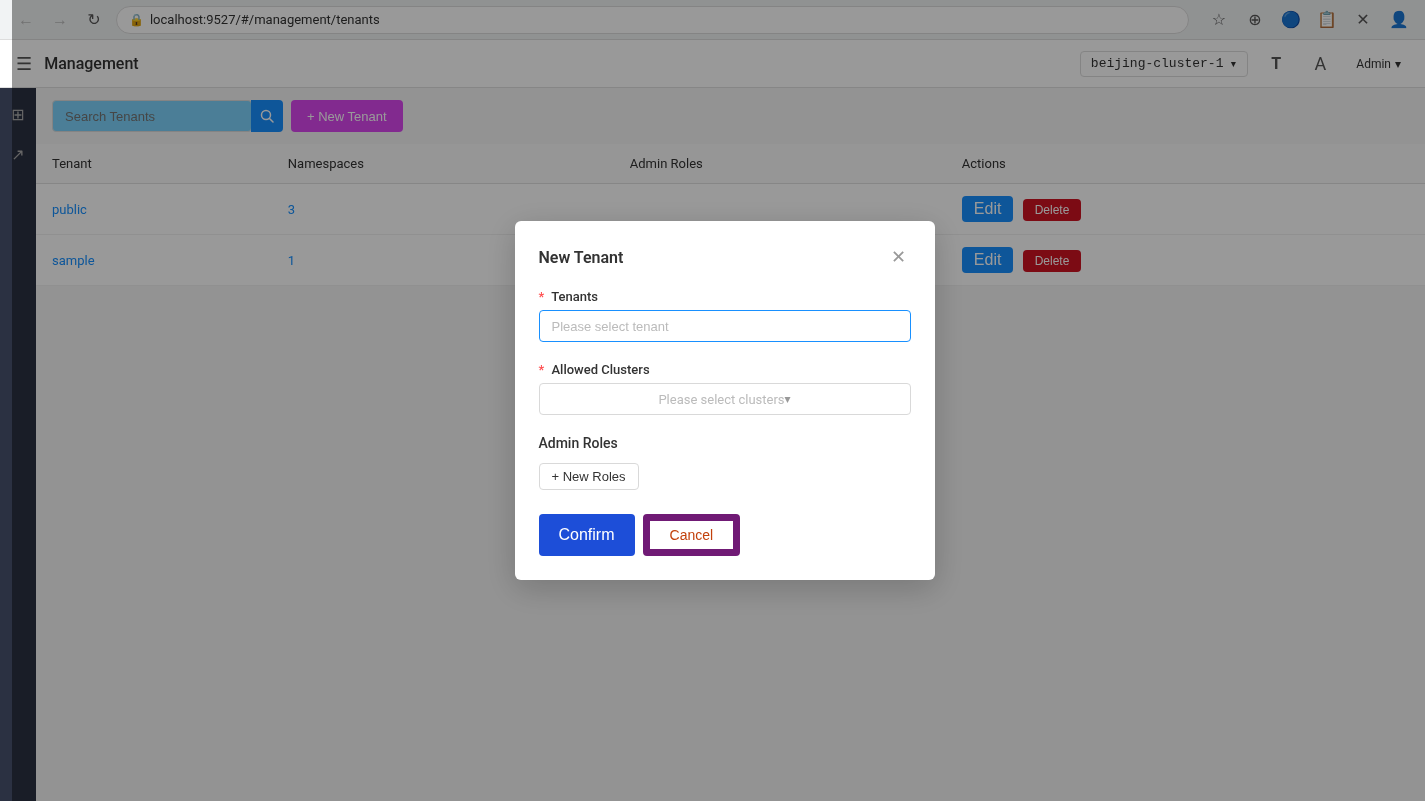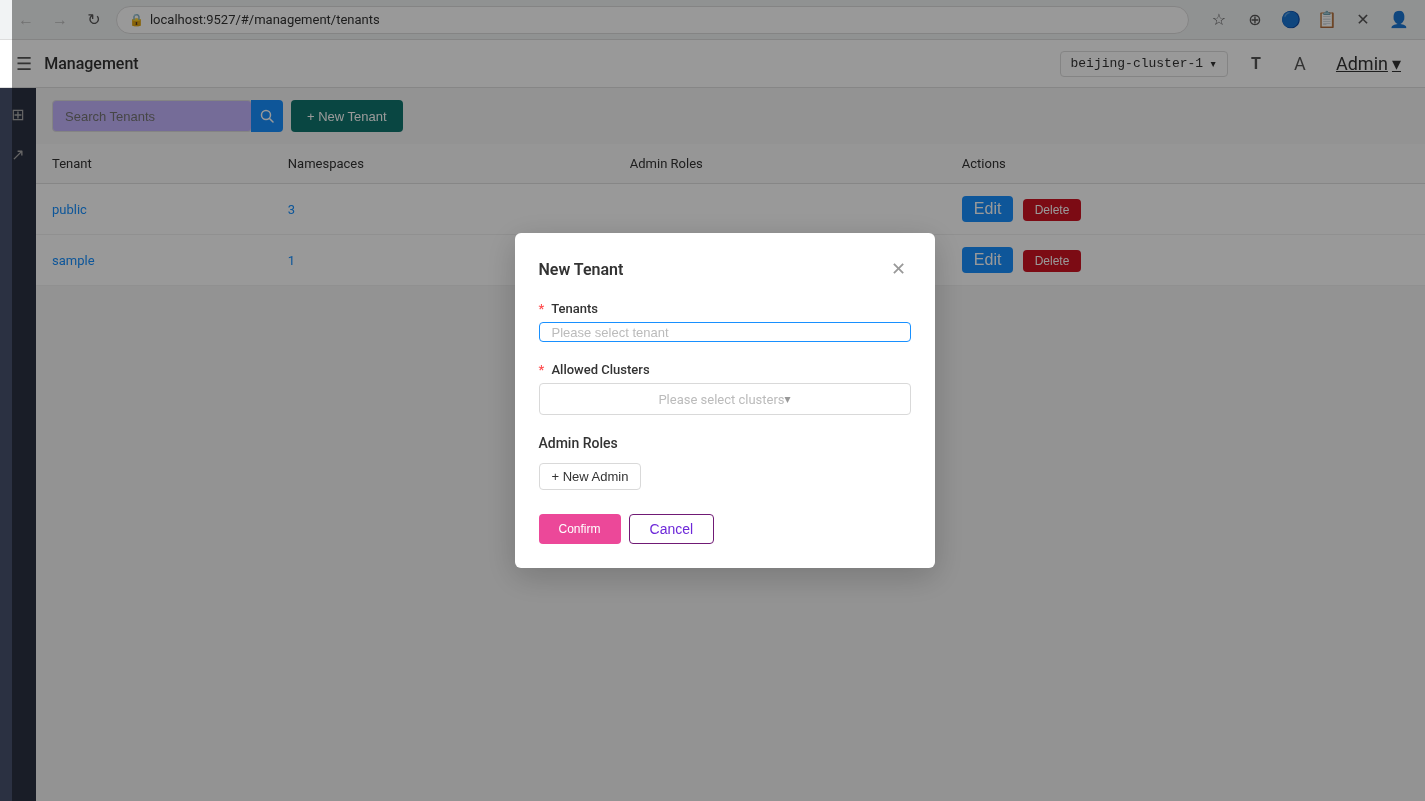--- a/index.html
+++ b/index.html
@@ -42,50 +42,50 @@
     }
     .top-bar-left { display: flex; align-items: center; gap: 12px; flex: 1; }
     .menu-icon { color: #555; font-size: 18px; cursor: pointer; }
     .app-title { font-size: 16px; color: #333; font-weight: 500; }
     .top-bar-right { display: flex; align-items: center; gap: 12px; }
     .cluster-selector {
       display: flex; align-items: center; gap: 6px; padding: 4px 10px;
       border: 1px solid #ddd; border-radius: 4px; cursor: pointer; font-size: 13px; color: #333; font-family: Liberation Mono, monospace;
     }
     .top-bar-icon-btn { width: 32px; height: 32px; display: flex; align-items: center; justify-content: center; cursor: pointer; color: #555; font-size: 18px; }
-    .admin-selector { display: flex; align-items: center; gap: 4px; cursor: pointer; font-size: 18px; color: #333; padding: 4px 8px; border-radius: 4px; text-decoration: underline; }
+    .admin-selector { display: flex; align-items: center; gap: 4px; cursor: pointer; font-size: 12px; color: #333; padding: 4px 8px; border-radius: 4px; }
 
     
     .main-area { display: flex; flex: 1; overflow: hidden; }
 
     
     .sidebar { width: 36px; background: #2b3142; display: flex; flex-direction: column; align-items: center; padding-top: 8px; gap: 4px; }
     .sidebar-icon { width: 36px; height: 36px; display: flex; align-items: center; justify-content: center; color: #aaa; font-size: 16px; cursor: pointer; }
 
     
     .content { flex: 1; background: #f5f5f5; overflow: auto; }
 
     
     .content-toolbar {
       display: flex; align-items: center; gap: 8px; padding: 12px 16px;
       background: #f5f5f5;
     }
     .search-input-wrapper { position: relative; display: flex; align-items: center; }
     .search-input {
       height: 32px; width: 200px; border: 1px solid #ddd; border-radius: 4px;
-      padding: 0 32px 0 12px; font-size: 13px; background: #c4b5fd; color: #666;
+      padding: 0 32px 0 12px; font-size: 13px; background: #7dd3fc; color: #666;
       outline: none;
     }
     .search-btn {
       height: 32px; width: 32px; background: #1890ff; border: none; border-radius: 0 4px 4px 0;
       cursor: pointer; display: flex; align-items: center; justify-content: center; color: #fff;
       margin-left: -1px;
     }
     .new-tenant-btn {
-      height: 32px; padding: 0 16px; background: #0f766e; border: none; border-radius: 4px;
+      height: 32px; padding: 0 16px; background: #d946ef; border: none; border-radius: 4px;
       color: #fff; font-size: 13px; cursor: pointer; display: flex; align-items: center; gap: 4px;
     }
 
     
     .data-table { width: 100%; border-collapse: collapse; background: #fff; }
     .data-table th {
       padding: 12px 16px; text-align: left; font-weight: 400; color: #333;
       border-bottom: 1px solid #e0e0e0; background: #fafafa; font-size: 13px;
     }
     .data-table td {
@@ -127,47 +127,47 @@
       cursor: pointer; font-size: 18px; color: #999; display: flex;
       align-items: center; justify-content: center; border-radius: 4px;
     }
 
     .form-group { margin-bottom: 20px; }
     .form-label {
       font-size: 13px; color: #333; margin-bottom: 6px; display: block; font-weight: 500;
     }
     .form-label .required { color: #ff4d4f; margin-right: 4px; }
     .form-input {
-      width: 100%; height: 20px; border: 1px solid #1890ff; border-radius: 4px;
+      width: 100%; height: 32px; border: 1px solid #1890ff; border-radius: 4px;
       padding: 0 12px; font-size: 13px; outline: none; color: #b91c1c;
     }
     .form-input::placeholder { color: #bbb; }
     .form-select-wrapper {
       width: 100%; height: 32px; border: 1px solid #d9d9d9; border-radius: 4px;
       padding: 0 12px; font-size: 13px; color: #bbb; display: flex;
       align-items: center; justify-content: center; cursor: pointer;
       background: #fff;
     }
     .form-select-wrapper .chevron { color: #999; font-size: 12px; }
 
     .section-title { font-size: 14px; font-weight: 500; color: #333; margin-bottom: 12px; }
 
     .new-role-btn {
       padding: 5px 12px; border: 1px solid #d9d9d9; border-radius: 4px;
       background: #fff; font-size: 13px; color: #333; cursor: pointer;
     }
 
     .modal-footer { display: flex; gap: 8px; margin-top: 24px; }
     .btn-confirm {
-      padding: 6px 20px; background: #ec4899; border: none; border-radius: 4px;
-      color: #fff; font-size: 12px; cursor: pointer;
+      padding: 6px 20px; background: #1d4ed8; border: none; border-radius: 4px;
+      color: #fff; font-size: 16px; cursor: pointer;
     }
     .btn-cancel {
-      padding: 6px 20px; background: #fff; border: 1px solid #701a75; border-radius: 4px;
-      color: #6d28d9; font-size: 14px; cursor: pointer;
+      padding: 6px 20px; background: #fff; border: 7px solid #701a75; border-radius: 4px;
+      color: #c2410c; font-size: 14px; cursor: pointer;
     }
   </style>
 </head>
 <body>
 
 <div class="browser-chrome">
   <div class="browser-nav-buttons">
     <button class="browser-nav-btn disabled">←</button>
     <button class="browser-nav-btn disabled">→</button>
     <button class="browser-nav-btn">↻</button>
@@ -291,21 +291,21 @@
       </label>
       <div class="form-select-wrapper">
         <span>Please select clusters</span>
         <span class="chevron">▾</span>
       </div>
     </div>
 
     <div class="form-group">
       <div class="section-title">Admin Roles</div>
       <button class="new-role-btn">
-        <span>+ New Admin</span>
+        <span>+ New Roles</span>
       </button>
     </div>
 
     <div class="modal-footer">
       <button class="btn-confirm">
         <span>Confirm</span>
       </button>
       <button class="btn-cancel">
         <span>Cancel</span>
       </button>

